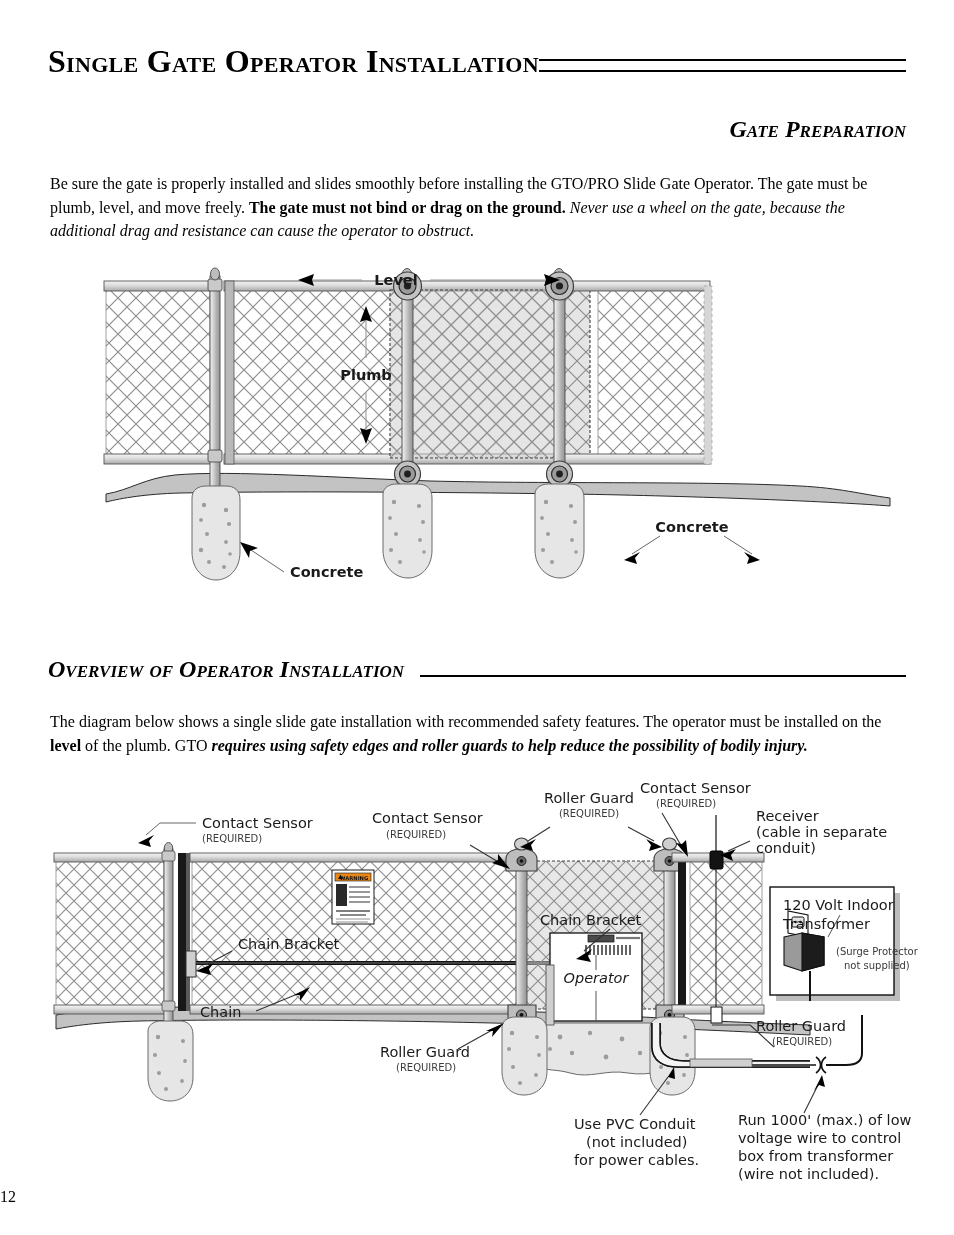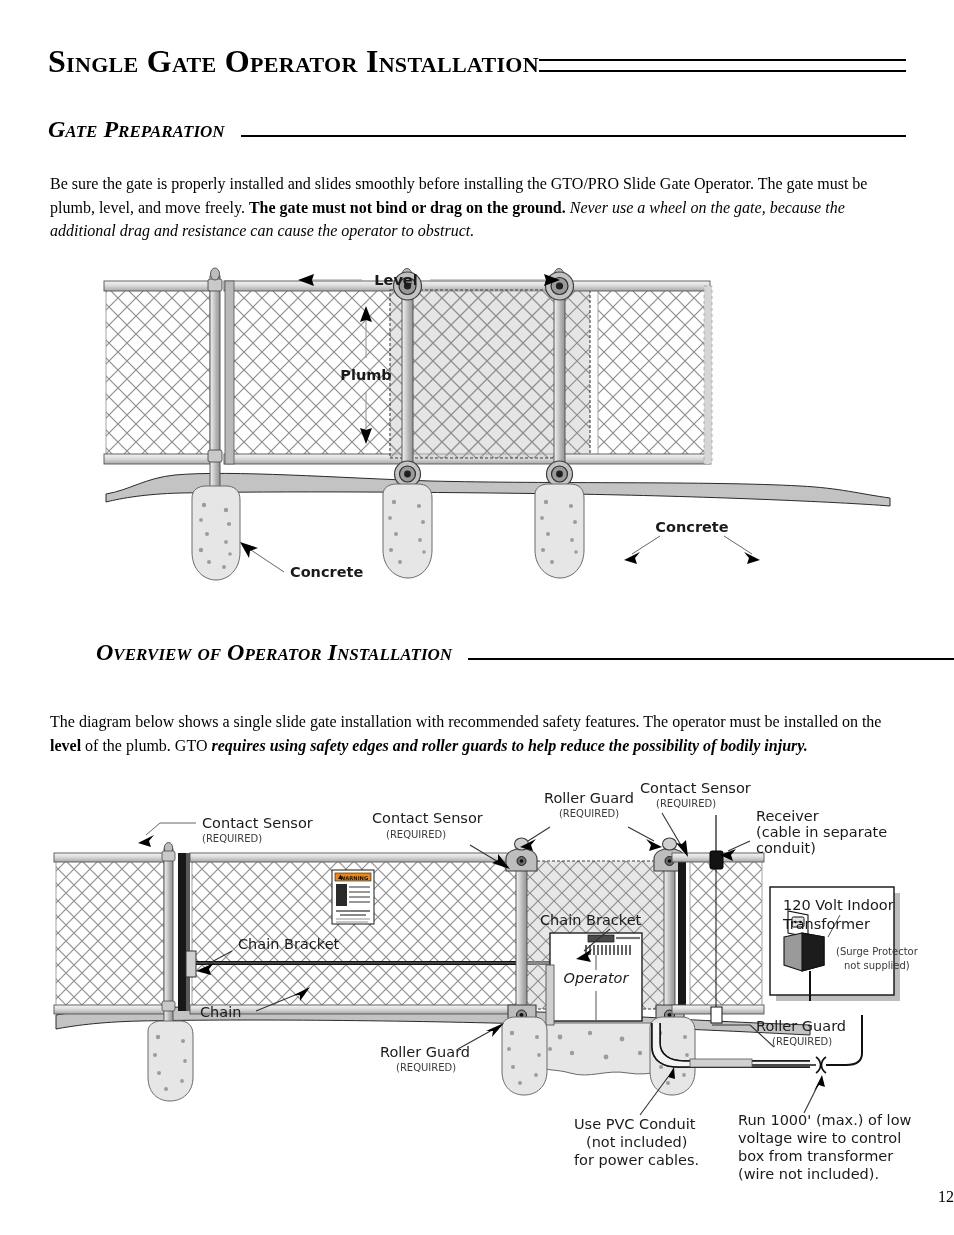--- a/index.html
+++ b/index.html
@@ -47,22 +47,22 @@
     border-bottom: 2.2px solid #000;
   }
 
   .h2-row {
     position: absolute;
     display: flex;
     align-items: flex-end;
     width: 858px;
     left: 48px;
   }
-  .h2-row.prep { top: 115px; }
-  .h2-row.overview { top: 638px; margin-left: 48px; }
+  .h2-row.prep { top: 115px; flex-direction: column; }
+  .h2-row.overview { top: 655px; }
   .h2-title {
     font-family: "Liberation Serif", serif;
     font-weight: bold;
     font-style: italic;
     font-size: 24px;
     line-height: 28px;
     white-space: nowrap;
     font-variant: small-caps;
   }
   .h2-rule {
@@ -85,21 +85,21 @@
   .para.p1 { top: 172px; }
   .para.p2 { top: 710px; }
   .b { font-weight: bold; }
   .i { font-style: italic; }
   .bi { font-weight: bold; font-style: italic; }
 
   .page-num {
     position: absolute;
     left: 0; top: 1188px;
     width: 954px;
-    text-align: right;
+    text-align: left;
     font-size: 16px;
   }
 
   
   .diagram {
     position: absolute;
   }
   #diagram-gate-prep { left: 100px; top: 262px; width: 800px; height: 350px; font-weight: bold; }
   #diagram-overview  { left: 50px;  top: 765px; width: 904px; height: 420px; }
 

